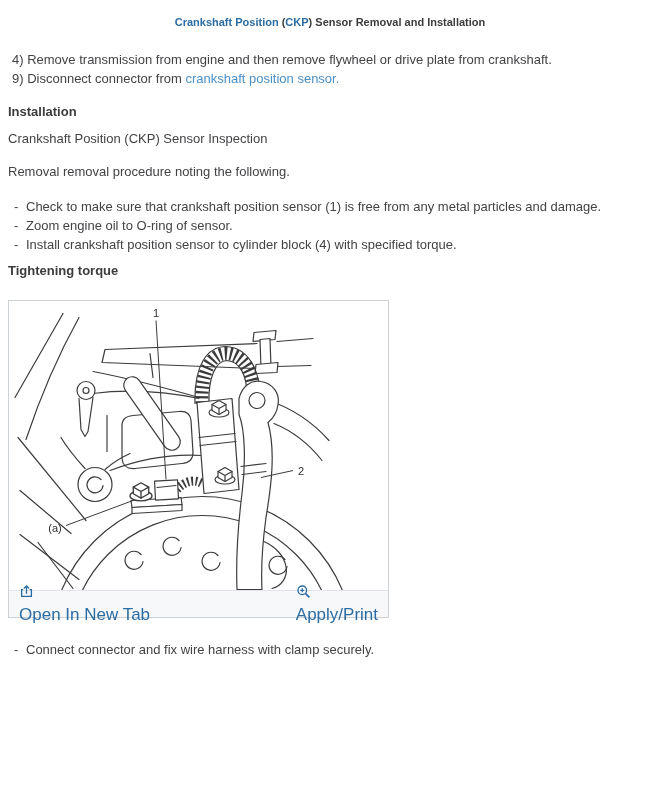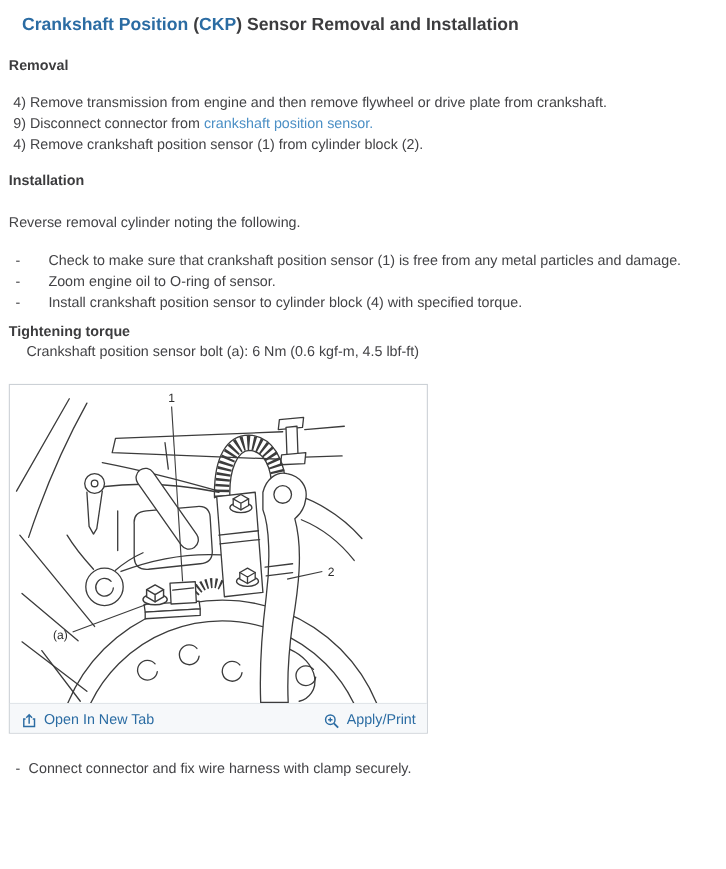--- a/index.html
+++ b/index.html
@@ -6,90 +6,88 @@
     --title-blue:#2b6ca3; --inline-link-blue:#4b8fc5; --body-text:#434346;
     --heading-text:#3c3c3e; --panel-border:#ccd1d6; --footer-bg:#f6f8fa;
     --footer-border:#e1e5e9; --footer-link-blue:#2b6ca3; --diagram-stroke:#3c3c3c;
   }
   *{box-sizing:border-box;}
   html,body{margin:0;padding:0;background:#fff;}
   body{width:660px;min-height:790px;font-family:"Liberation Sans",sans-serif;
        font-size:13px;line-height:19px;color:var(--body-text);}
   .page{padding:13px 8px 24px 8px;}
 
-  .title{font-size:16px;font-weight:bold;margin:0 0 18px 12px;color:var(--heading-text);}
+  .title{font-size:11px;font-weight:bold;margin:0 0 18px 0;color:var(--heading-text);text-align:center;}
   .title .tlink{color:var(--title-blue);text-decoration:none;cursor:pointer;}
   .h2{font-weight:bold;color:var(--heading-text);margin:0 0 14px 0;}
   .h2.tight{margin:0;}
   .para{margin:0 0 14px 0;}
   .para.mb16{margin-bottom:16px;}
   .steps{margin:0 0 14px 0;padding-left:4px;}
   .step{white-space:nowrap;}
   .inline-link{color:var(--inline-link-blue);text-decoration:none;cursor:pointer;}
   .notes{margin:0 0 7px 0;}
   .note{display:flex;padding-left:6px;}
   .note .dash{width:12px;flex:0 0 12px;}
-  .note .txt{white-space:nowrap;margin-left:18px;}
+  .note .txt{white-space:nowrap;}
   .torque-spec{padding-left:16px;margin:0;}
 
   .figure-panel{margin-top:20px;width:381px;border:1px solid var(--panel-border);background:#fff;}
   .figure-panel svg.diagram{display:block;width:379px;height:289px;}
   .ln{fill:none;stroke:var(--diagram-stroke);stroke-width:1.2;stroke-linecap:round;stroke-linejoin:round;}
   .fw{fill:#fff;stroke:var(--diagram-stroke);stroke-width:1.2;stroke-linecap:round;stroke-linejoin:round;}
   .coil{fill:none;stroke:var(--diagram-stroke);stroke-width:13;stroke-dasharray:2.2 2.8;}
   .coil.small{stroke-width:9;stroke-dasharray:1.8 2.4;}
   .leader{fill:none;stroke:var(--diagram-stroke);stroke-width:1;}
   .dlabel{font-family:"Liberation Sans",sans-serif;font-size:11px;fill:#2e2e2e;}
 
   .fig-footer{height:27px;display:flex;align-items:center;justify-content:space-between;
               padding:0 10px;background:var(--footer-bg);border-top:1px solid var(--footer-border);}
-  .fig-link{display:flex;align-items:flex-end;gap:6px;color:var(--footer-link-blue);
-            text-decoration:none;cursor:pointer;font-size:13px;}
+  .fig-link{display:flex;align-items:flex-start;gap:6px;color:var(--footer-link-blue);
+            text-decoration:none;cursor:pointer;font-size:17px;flex-direction:column;}
   .fig-link svg{display:block;}
 
   .final-note{margin-top:22px;display:flex;padding-left:6px;}
   .final-note .dash{width:12px;flex:0 0 12px;}
 </style>
 </head>
 <body>
 
 <div class="page">
 
   <h1 class="title"><a class="tlink">Crankshaft Position</a><span> (</span><a class="tlink">CKP</a><span>) </span><span>Sensor Removal and Installation</span></h1>
 
-  <div class="h2">Removal</div>
 
   <div class="steps">
     <div class="step">4) Remove transmission from engine and then remove flywheel or drive plate from crankshaft.</div>
     <div class="step"><span>9) Disconnect connector from </span><a class="inline-link">crankshaft position sensor.</a></div>
-    <div class="step">4) Remove crankshaft position sensor (1) from cylinder block (2).</div>
-  </div>
-
-  <div class="h2" style="margin-bottom:19px">Installation</div>
-
-
-  <div class="para mb16">Reverse removal cylinder noting the following.</div>
+  </div>
+
+  <div class="h2" style="margin-bottom:8px">Installation</div>
+
+  <div class="para">Crankshaft Position (CKP) Sensor Inspection</div>
+
+  <div class="para mb16">Removal removal procedure noting the following.</div>
 
   <div class="notes">
     <div class="note">
       <span class="dash">-</span>
       <span class="txt">Check to make sure that crankshaft position sensor (1) is free from any metal particles and damage.</span>
     </div>
     <div class="note">
       <span class="dash">-</span>
       <span class="txt">Zoom engine oil to O-ring of sensor.</span>
     </div>
     <div class="note">
       <span class="dash">-</span>
       <span class="txt">Install crankshaft position sensor to cylinder block (4) with specified torque.</span>
     </div>
   </div>
 
   <div class="h2 tight">Tightening torque</div>
-  <div class="torque-spec">Crankshaft position sensor bolt (a): 6 Nm (0.6 kgf-m, 4.5 lbf-ft)</div>
 
   <div class="figure-panel">
     <svg class="diagram" viewBox="0 0 379 288" aria-label="crankshaft position sensor diagram">
 
       <g>
         <path class="ln" d="M54,12 L6,96"></path>
         <path class="ln" d="M70,16 C 50,52 31,96 17,138"></path>
         <path class="ln" d="M9,136 L77,219"></path>
         <path class="ln" d="M11,189 L62,232"></path>
         <path class="ln" d="M11,233 L70,278"></path>

